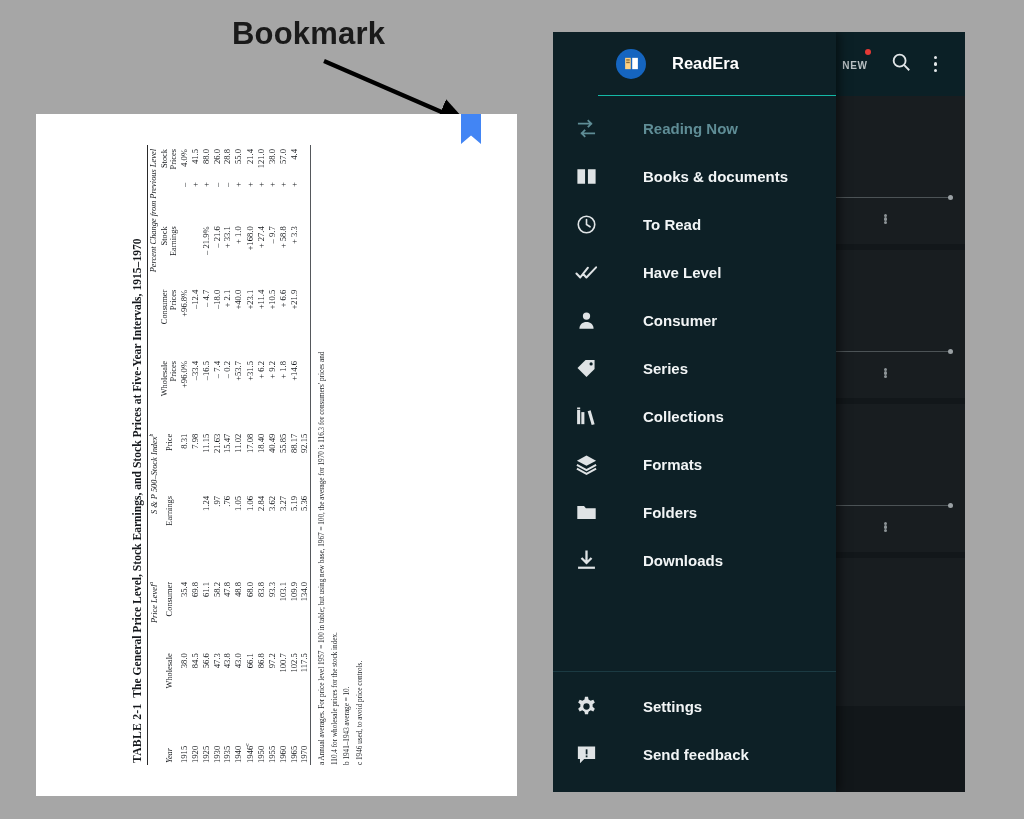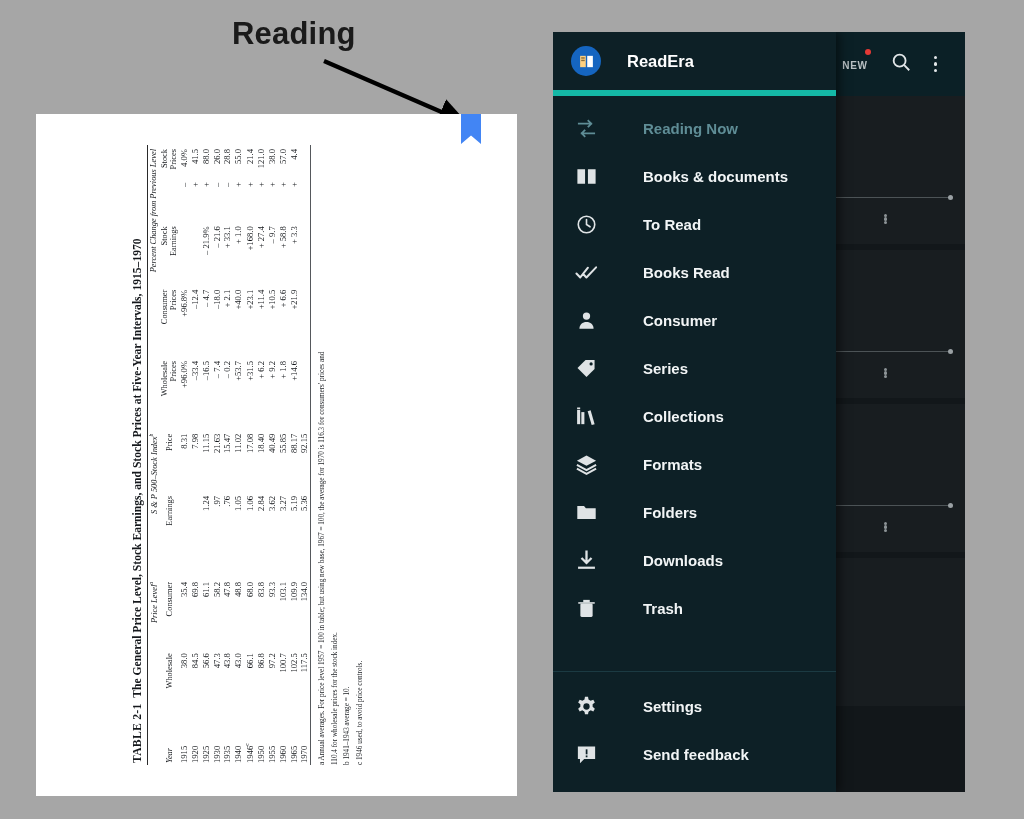--- a/index.html
+++ b/index.html
@@ -90,21 +90,21 @@
   .behind-actions span{display:block;}
 
   
   #nav-drawer{
     position:absolute;left:0;top:0;width:283px;height:100%;
     background:#0d2026;box-shadow:3px 0 10px rgba(0,0,0,.55);
     display:flex;flex-direction:column;
   }
   #drawer-header{
     height:64px;display:flex;align-items:center;padding-left:18px;
-    box-sizing:border-box;border-bottom:6px solid #14b8a6;
+    box-sizing:border-box;border-bottom:1px solid #14b8a6;margin-left:45px;
   }
   #app-logo{
     width:30px;height:30px;border-radius:50%;background:#1565c0;
     display:flex;align-items:center;justify-content:center;flex:none;
   }
   #app-title{color:#ffffff;font-size:16.5px;font-weight:bold;margin-left:26px;}
   #drawer-list{flex:1;padding-top:8px;}
   .drawer-item{
     display:flex;align-items:center;height:48px;padding-left:20px;
     box-sizing:border-box;cursor:pointer;
@@ -134,21 +134,21 @@
   }
   #search-icon-btn{margin-right:22px;color:#e3e7e9;}
   #overflow-icon-btn{color:#e3e7e9;display:flex;flex-direction:column;gap:3px;align-items:center;}
   #overflow-icon-btn b{width:3.5px;height:3.5px;border-radius:50%;background:#e3e7e9;display:block;}
   .dots3{display:flex;flex-direction:column;gap:3px;align-items:center;}
   .dots3 b{width:3.5px;height:3.5px;border-radius:50%;background:currentColor;display:block;}
 </style>
 </head>
 <body>
 
-<div id="annotation-label">Reading</div>
+<div id="annotation-label">Bookmark</div>
 <svg id="annotation-arrow" width="160" height="72">
   <defs>
     <marker id="ah" markerWidth="7" markerHeight="7" refX="5" refY="3.2" orient="auto">
       <path d="M0,0 L7,3.2 L0,6.4 z" fill="#000"></path>
     </marker>
   </defs>
   <line x1="4" y1="3" x2="140" y2="62" stroke="#000" stroke-width="4.2" marker-end="url(#ah)"></line>
 </svg>
 
 <div id="document-page">
@@ -466,21 +466,21 @@
             </svg>
           </span>
           <span class="di-label">To Read</span>
         </div>
         <div class="drawer-item">
           <span class="di-icon">
             <svg width="23" height="23" viewBox="0 0 24 24">
               <path d="M1.5 13l4 4.2L13.5 7 M8.5 13.6l3.4 3.6L22 6.6" fill="none" stroke="currentColor" stroke-width="2.1" stroke-linecap="round" stroke-linejoin="round"></path>
             </svg>
           </span>
-          <span class="di-label">Books Read</span>
+          <span class="di-label">Have Level</span>
         </div>
         <div class="drawer-item">
           <span class="di-icon">
             <svg width="23" height="23" viewBox="0 0 24 24">
               <circle cx="12" cy="7.4" r="3.8" fill="currentColor"></circle>
               <path d="M4.6 20.5c0-4.3 3.3-7 7.4-7s7.4 2.7 7.4 7z" fill="currentColor"></path>
             </svg>
           </span>
           <span class="di-label">Consumer</span>
         </div>
@@ -524,30 +524,20 @@
         </div>
         <div class="drawer-item">
           <span class="di-icon">
             <svg width="23" height="23" viewBox="0 0 24 24">
               <path d="M12 2.8v11M12 14.6l-4.4-4.4M12 14.6l4.4-4.4" fill="none" stroke="currentColor" stroke-width="2.4" stroke-linecap="square"></path>
               <rect x="3.2" y="18.4" width="17.6" height="2.3" fill="currentColor"></rect>
             </svg>
           </span>
           <span class="di-label">Downloads</span>
         </div>
-        <div class="drawer-item">
-          <span class="di-icon">
-            <svg width="23" height="23" viewBox="0 0 24 24">
-              <rect x="5.6" y="6.8" width="12.8" height="14" rx="1.4" fill="currentColor"></rect>
-              <rect x="8.6" y="3" width="6.8" height="2.6" fill="currentColor"></rect>
-              <rect x="3.4" y="5.4" width="17.2" height="1.6" fill="currentColor"></rect>
-            </svg>
-          </span>
-          <span class="di-label">Trash</span>
-        </div>
       </div>
 
     <div id="drawer-divider"></div>
     <div id="drawer-footer">
         <div class="drawer-item">
           <span class="di-icon">
             <svg width="23" height="23" viewBox="0 0 24 24">
               <path d="M12 8.2a3.8 3.8 0 1 0 0 7.6 3.8 3.8 0 0 0 0-7.6z" fill="none" stroke="currentColor" stroke-width="3.4"></path>
               <path d="M10.4 1.8h3.2l.5 3 2.2 1.3 2.8-1.2 1.6 2.8-2.3 2 0 2.6 2.3 2-1.6 2.8-2.8-1.2-2.2 1.3-.5 3h-3.2l-.5-3-2.2-1.3-2.8 1.2-1.6-2.8 2.3-2 0-2.6-2.3-2 1.6-2.8 2.8 1.2 2.2-1.3z" fill="currentColor"></path>
               <circle cx="12" cy="12" r="3.3" fill="#0d2026"></circle>

